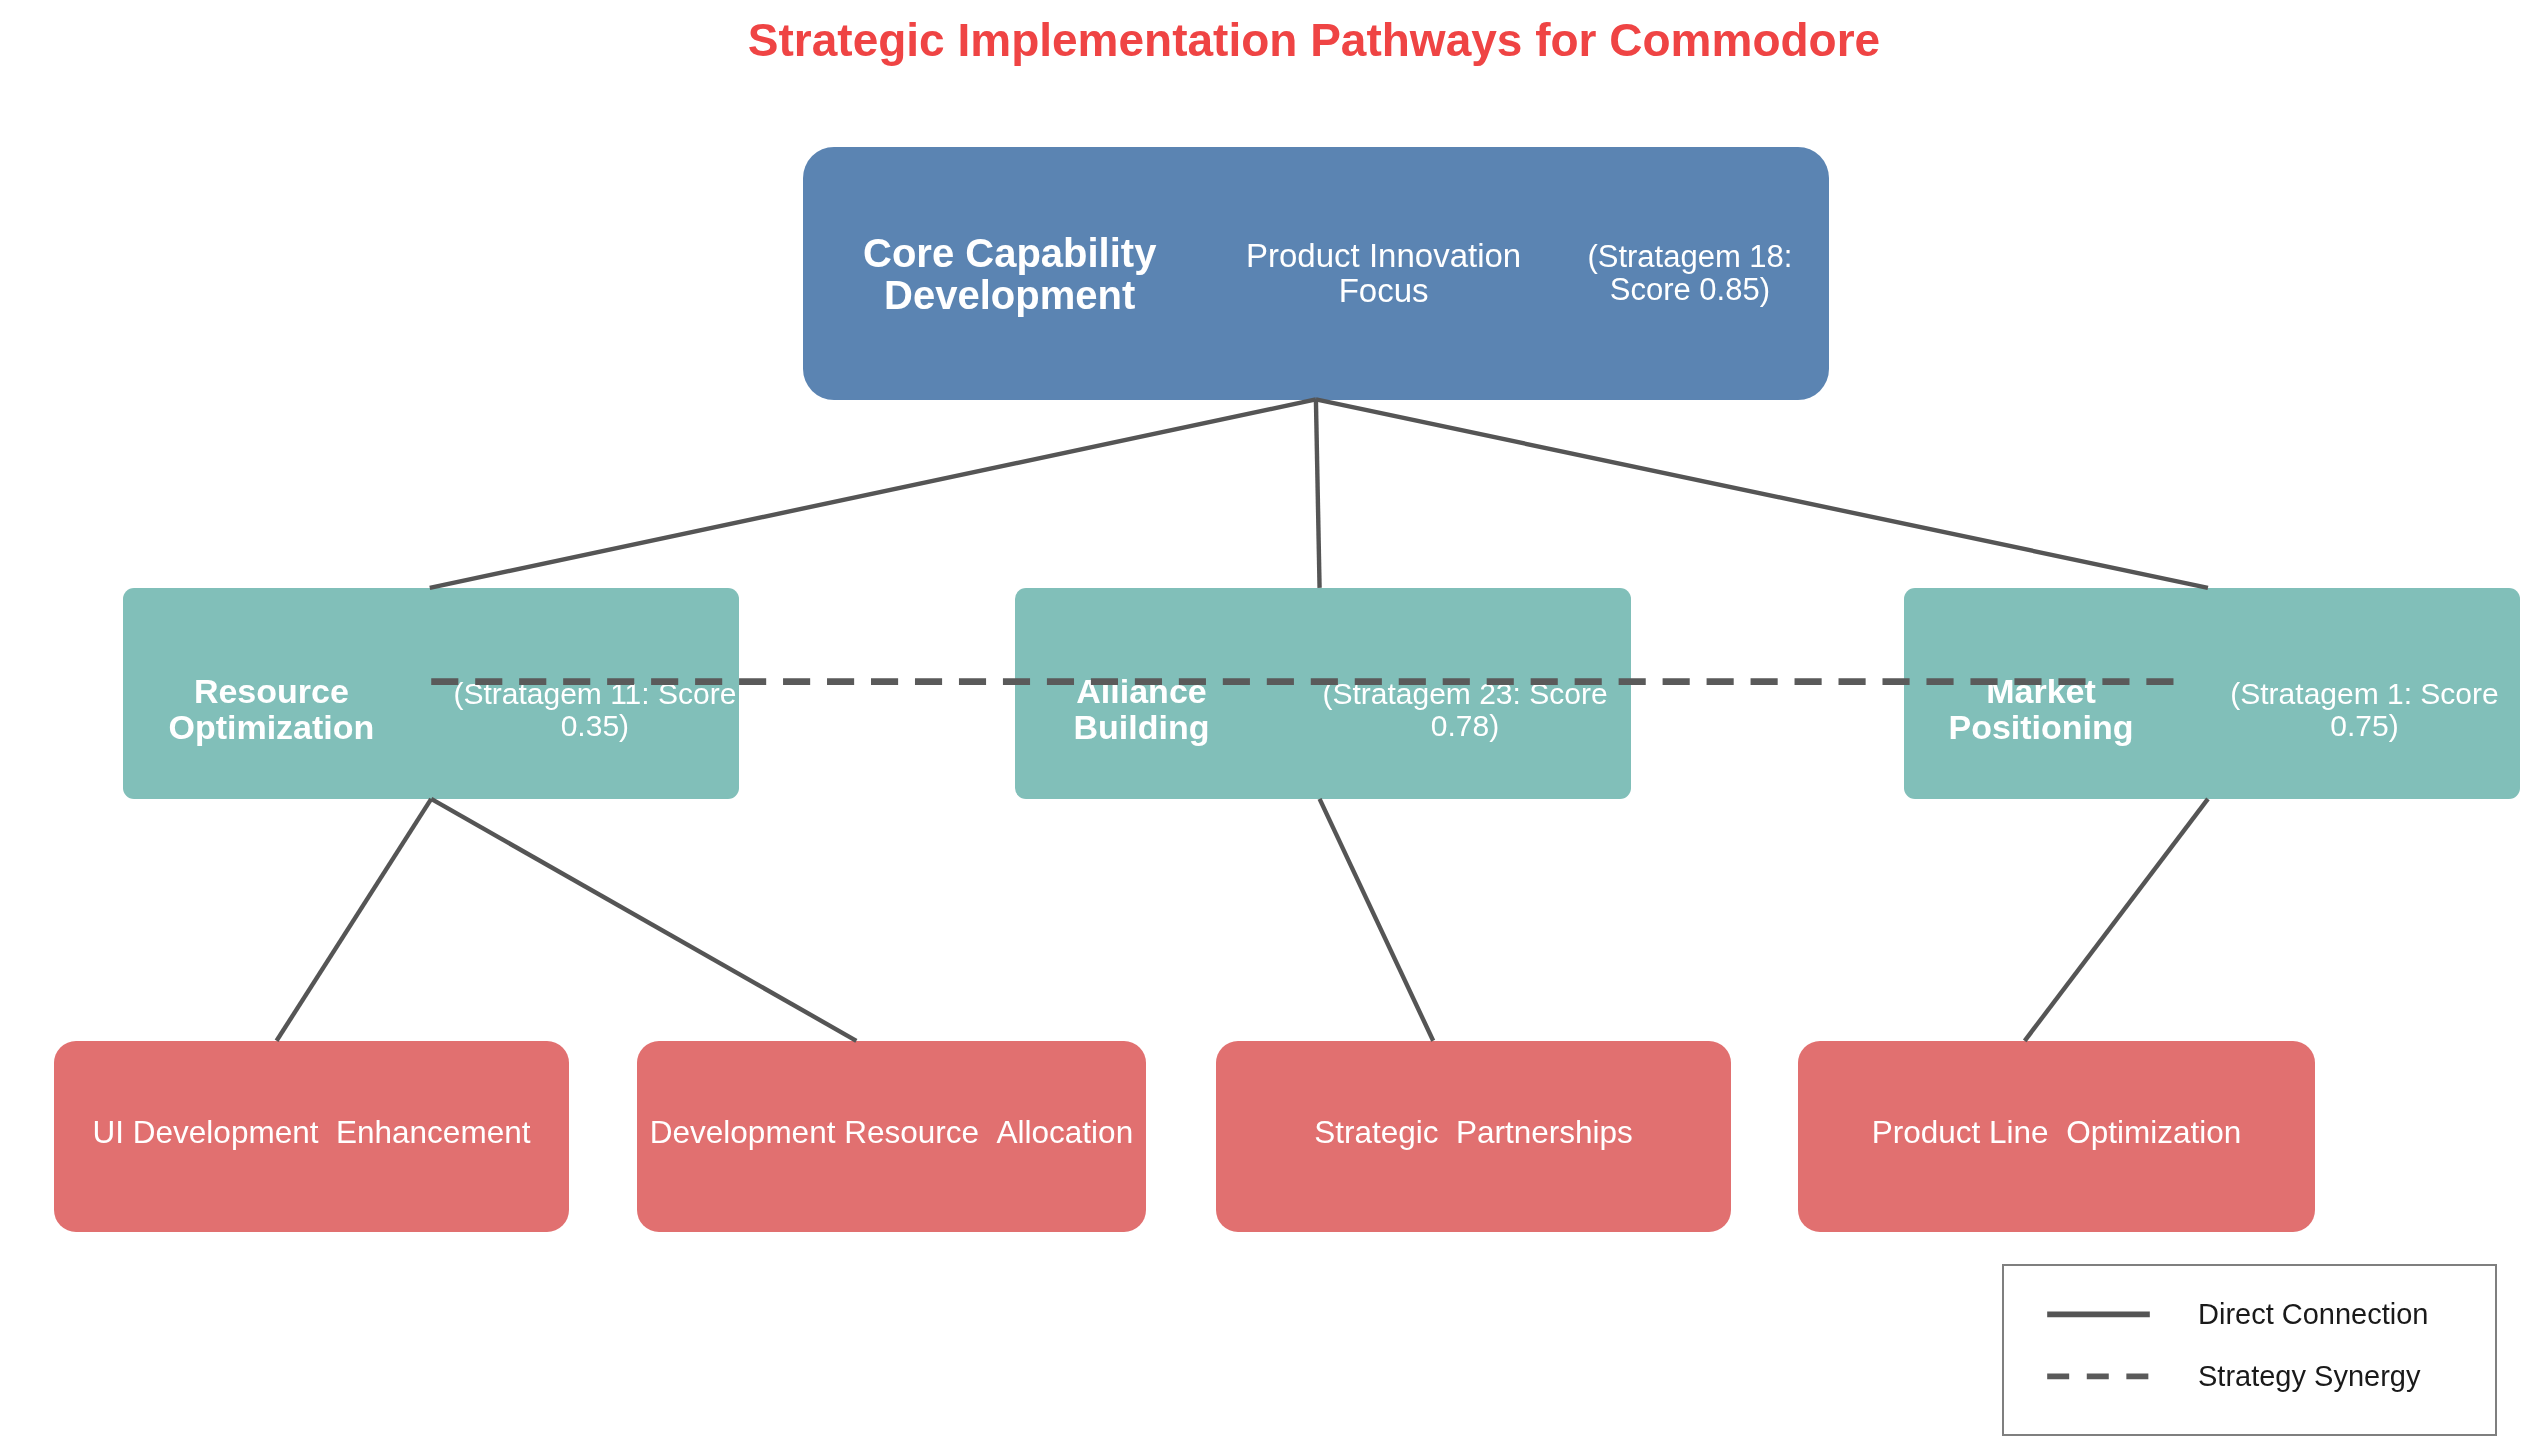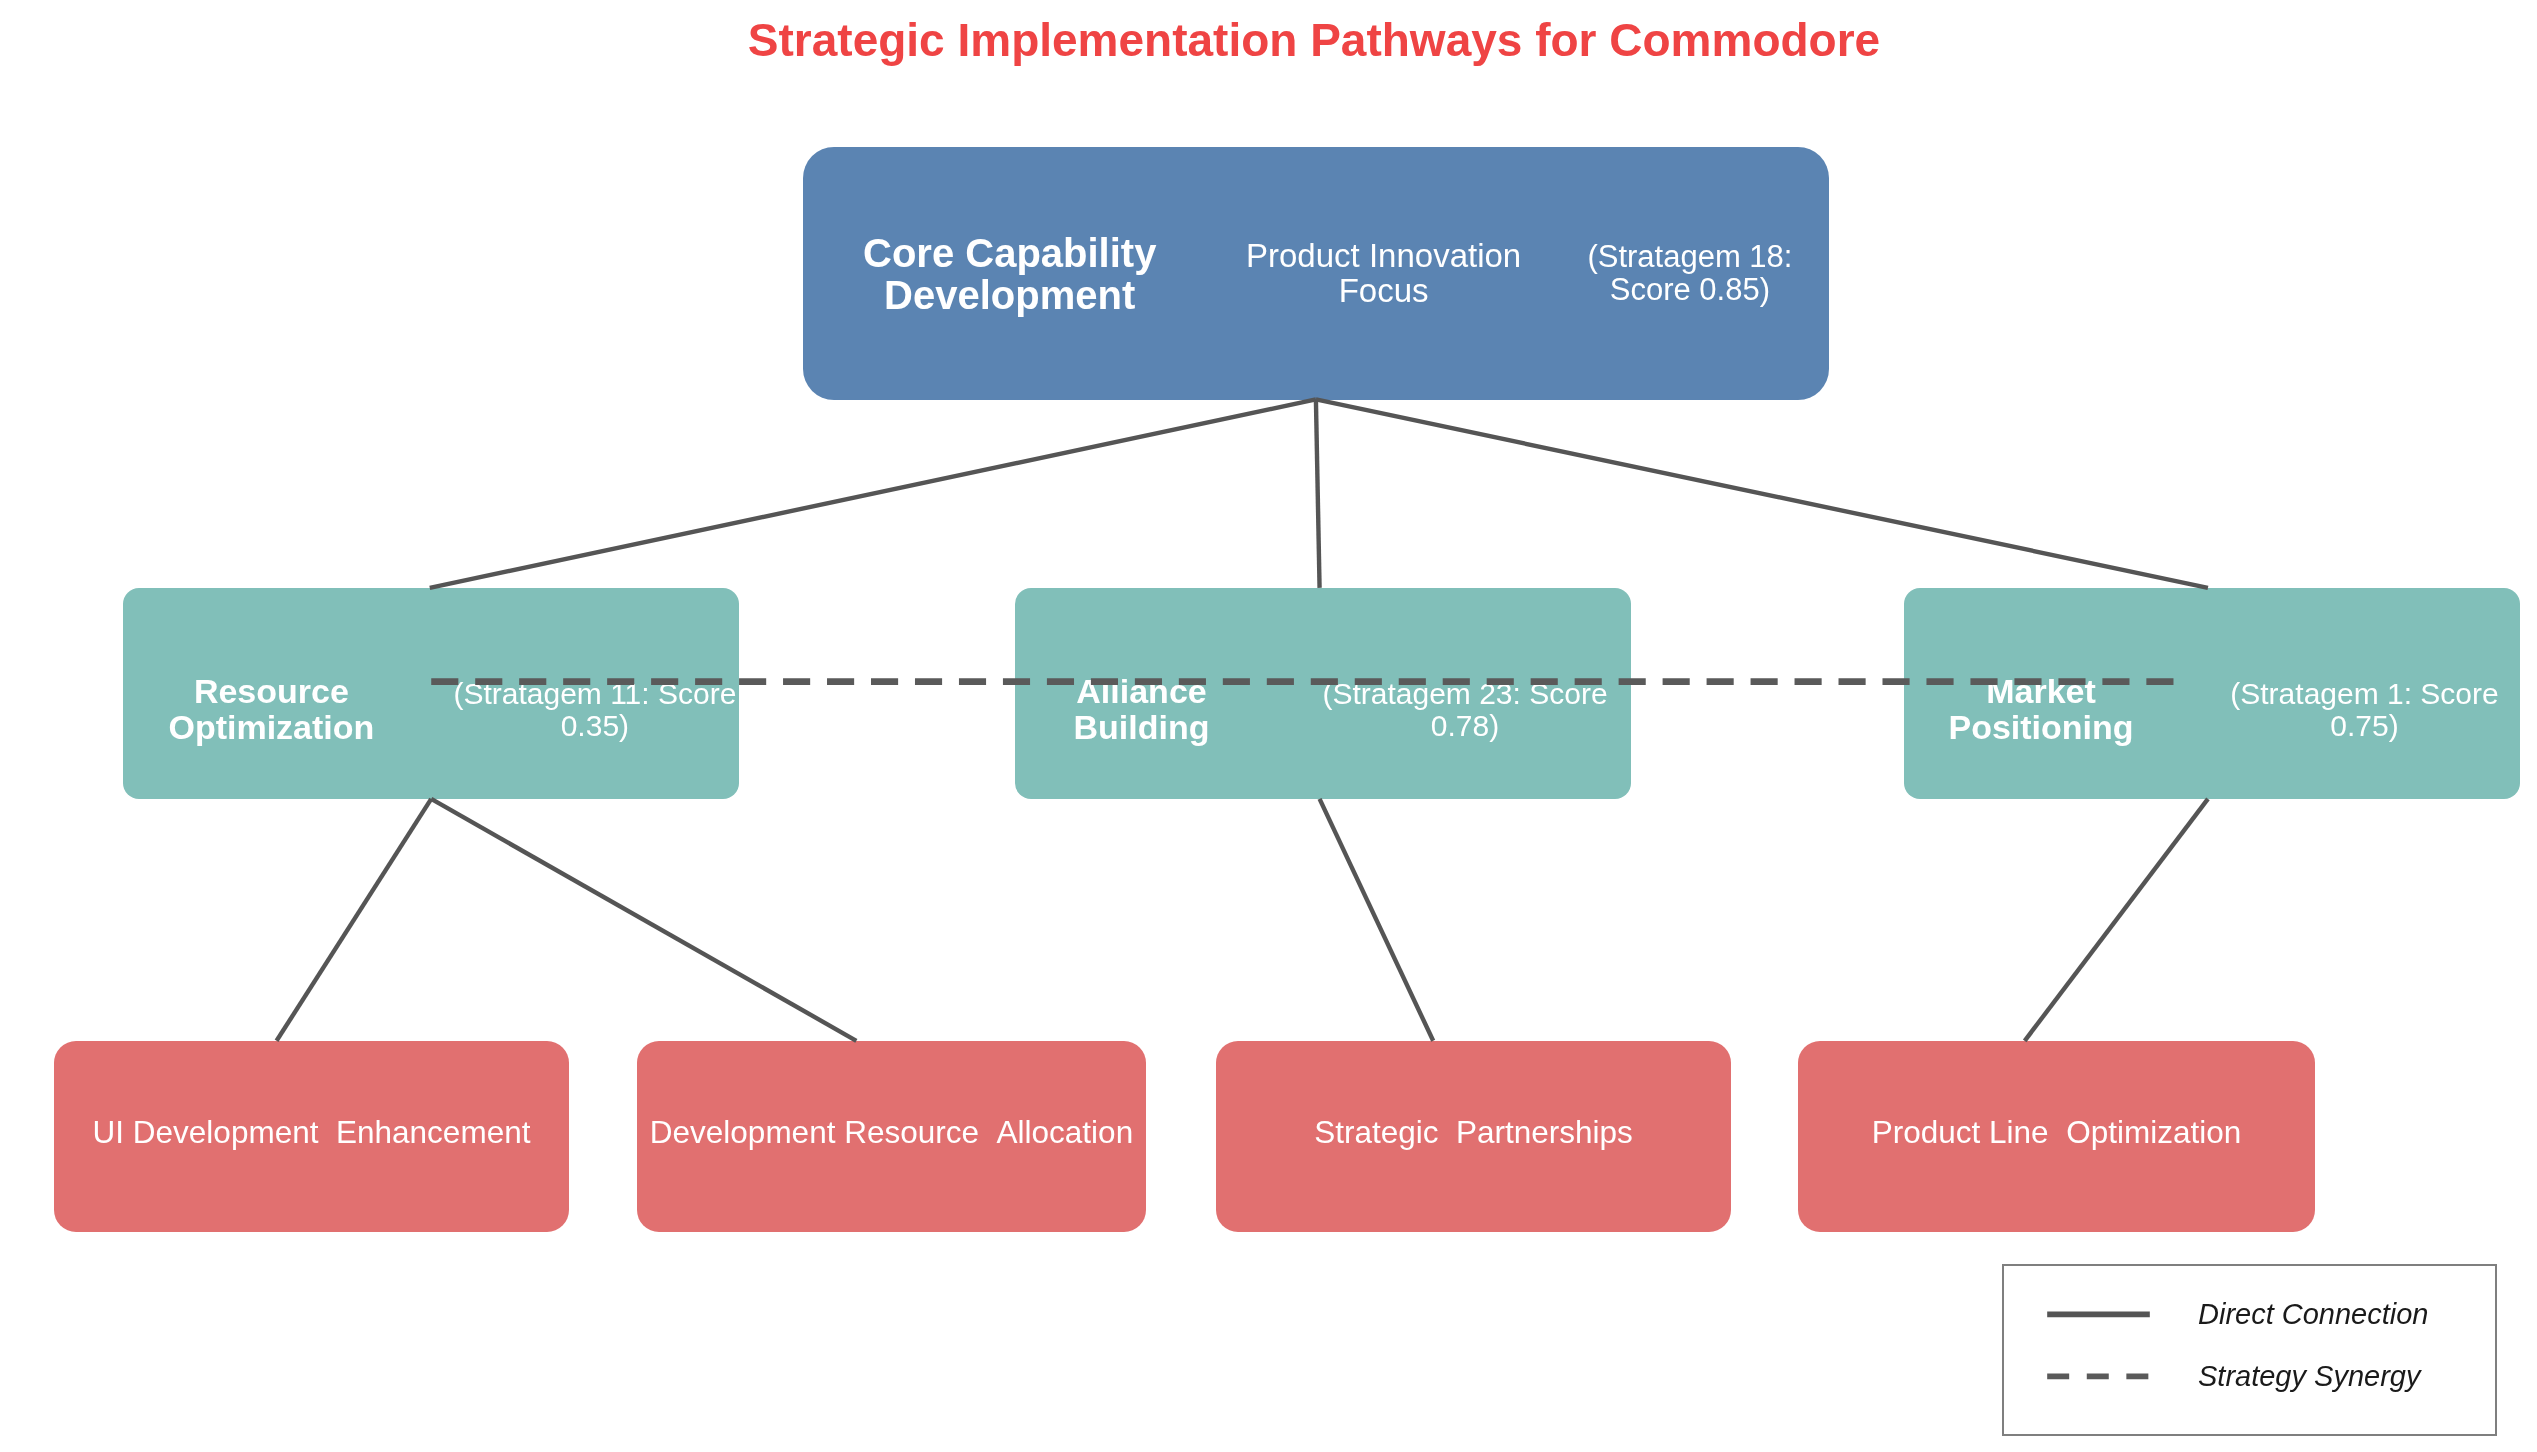--- a/index.html
+++ b/index.html
@@ -61,21 +61,21 @@
     justify-content: center;
     gap: 28px;
   }
   .node-root .node-title { font-size: 40px; font-weight: bold; }
   .node-root .node-subtitle { font-size: 33px; }
   .node-root .node-detail { font-size: 31px; }
   .node-strategy {
     top: 588px;
     width: 616px; height: 211px;
     background: #81bfb9;
-    border-radius: 16px;
+    border-radius: 11px;
     padding-top: 32px;
     gap: 31px;
   }
   .node-strategy .node-title { font-size: 34px; font-weight: bold; }
   .node-strategy .node-detail { font-size: 30px; }
   #node-resource { left: 123px; }
   #node-alliance { left: 1015px; }
   #node-market   { left: 1904px; }
   .node-tactic {
     top: 1041px;
@@ -103,21 +103,20 @@
     width: 495px; height: 172px;
     border: 2.2px solid #7f7f7f;
     background: #ffffff;
     box-sizing: border-box;
     display: flex;
     flex-direction: column;
     justify-content: flex-start;
     padding: 32px 0 0 43px;
     gap: 29px;
     z-index: 2;
-    font-style: italic;
   }
   .legend-row {
     display: flex;
     align-items: center;
     gap: 48px;
   }
   .legend-sample { flex: 0 0 auto; }
   .legend-sample .sample-solid  { stroke: #555555; stroke-width: 8; }
   .legend-sample .sample-dashed { stroke: #5a5a5a; stroke-width: 8; stroke-dasharray: 30 24; }
   .legend-label {

